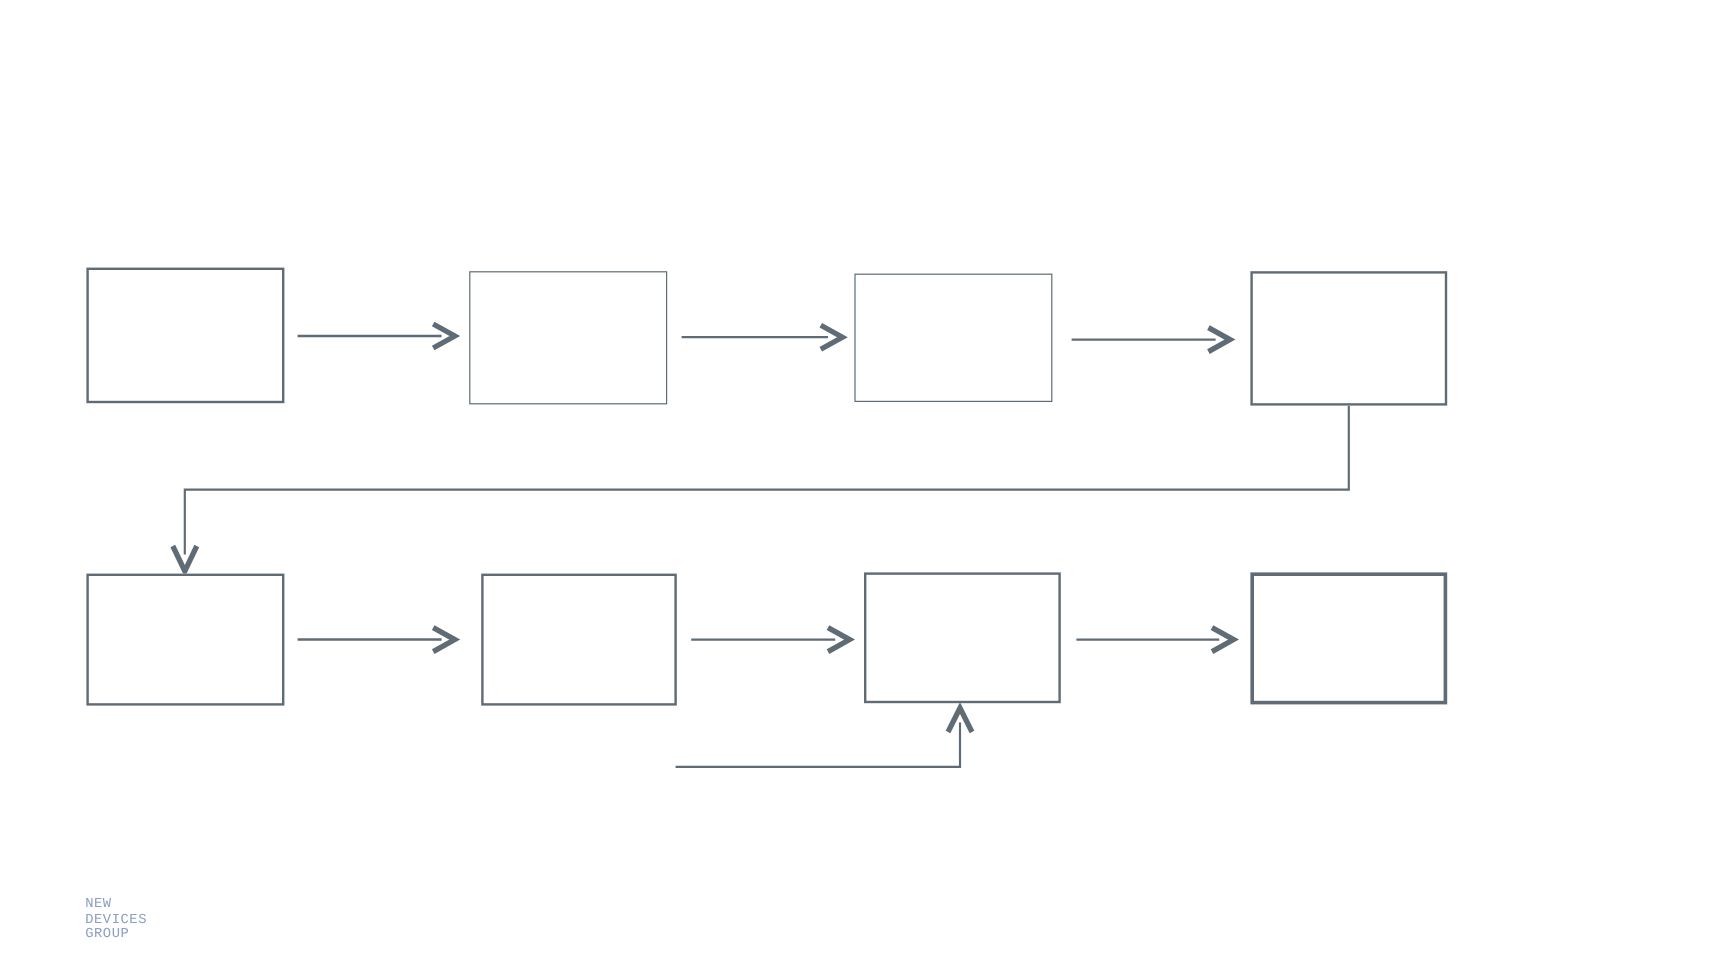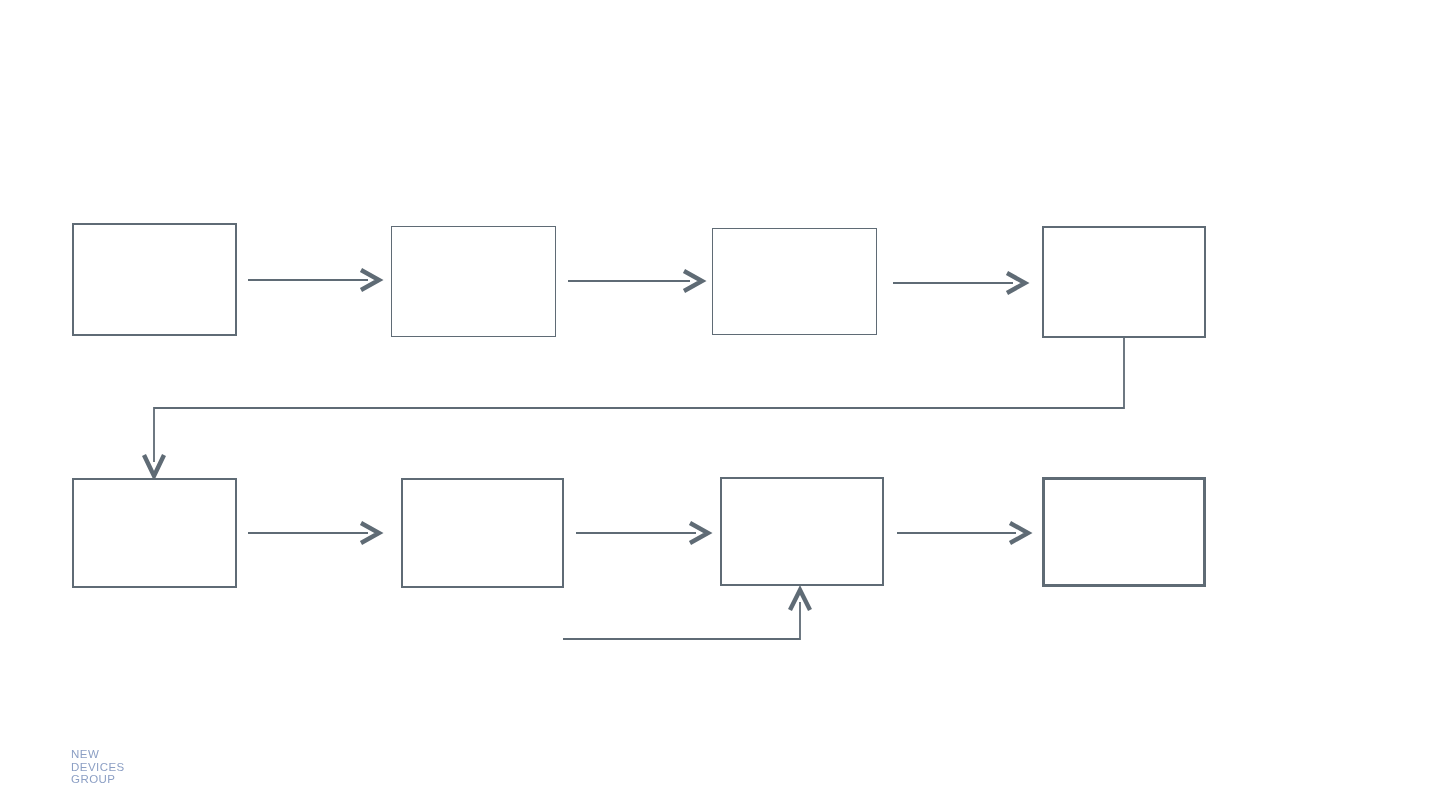--- a/index.html
+++ b/index.html
@@ -58,20 +58,21 @@
   #brand-logo {
     position: absolute;
     left: 71px;
     top: 748px;
     font-size: 11.5px;
     line-height: 12.6px;
     letter-spacing: 0.45px;
     color: #8c9fc4;
     white-space: pre-line;
     user-select: none;
+    font-family: Liberation Mono, monospace;
   }
 </style>
 </head>
 <body>
 
 <div id="canvas">
 
   <svg id="connectors" viewBox="0 0 1440 810" width="1440" height="810" xmlns="http://www.w3.org/2000/svg">
 
     <g>

